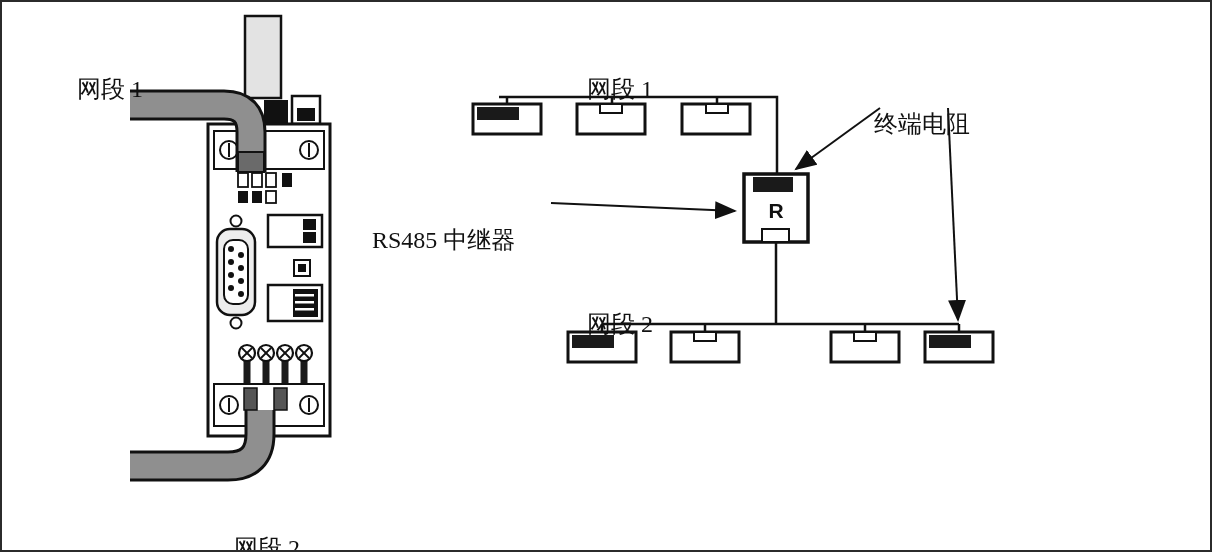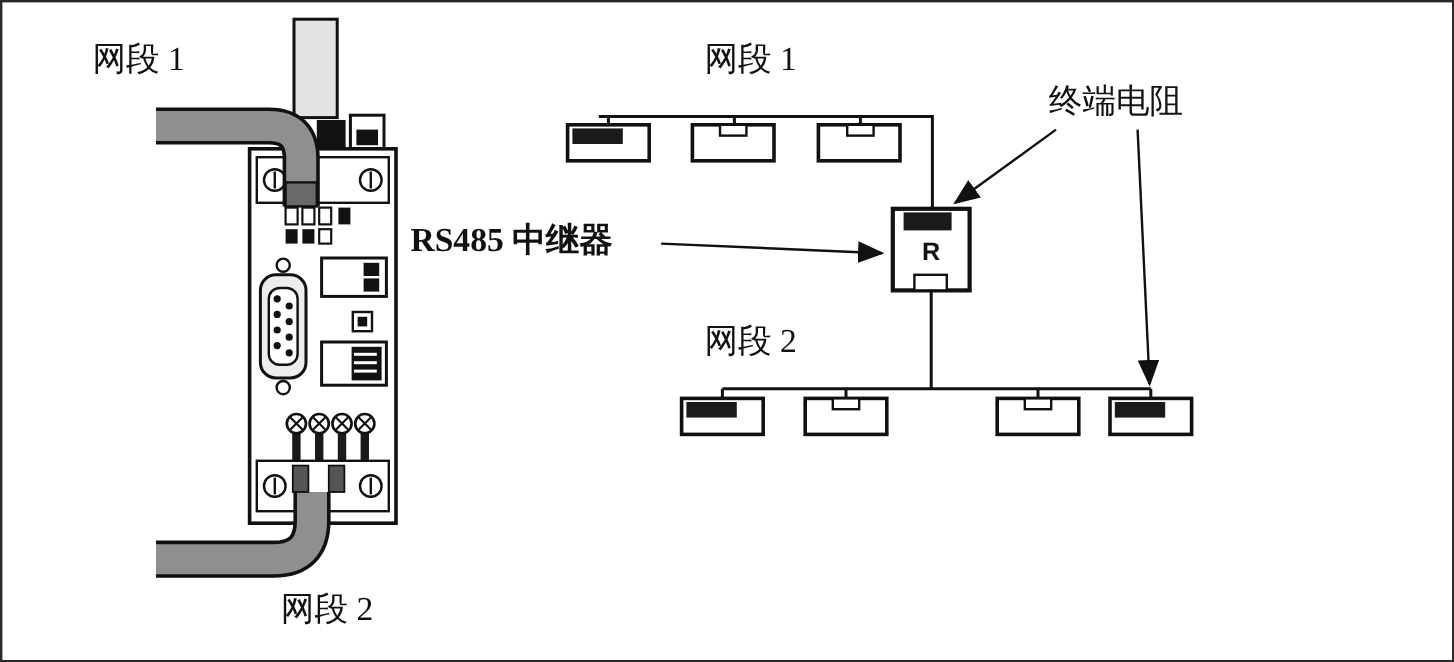--- a/index.html
+++ b/index.html
@@ -8,36 +8,37 @@
     width:1208px;height:548px;
     border:2px solid #2b2b2b;
     background:#ffffff;
     font-family:"Liberation Serif","DejaVu Serif",serif;
     overflow:hidden;
   }
   .diagram-svg{position:absolute;left:0;top:0;width:1208px;height:548px;}
   .lbl{
     position:absolute;
     color:#111;
-    font-size:28px;
+    font-size:24px;
     white-space:nowrap;
     line-height:1.1;
+    margin-top:41px;
   }
   .r-letter{
     position:absolute;
     left:742px;top:197px;width:64px;
     text-align:center;
     font-family:"Liberation Sans","DejaVu Sans",sans-serif;
     font-weight:700;font-size:21px;color:#111;
   }
   .lbl-left-seg1{left:75px;top:33px;}
   .lbl-left-seg2{left:232px;top:492px;}
   .lbl-right-seg1{left:585px;top:33px;}
   .lbl-right-seg2{left:585px;top:268px;}
-  .lbl-repeater{left:340px;top:184px;font-weight:bold;}
+  .lbl-repeater{left:370px;top:184px;}
   .lbl-terminator{left:872px;top:68px;}
 </style>
 </head>
 <body>
 
 <div class="canvas">
 
   <svg class="diagram-svg" viewBox="0 0 1208 548">
     <defs>
       <marker id="arrowhead" markerWidth="12" markerHeight="10" refX="10" refY="4.5" orient="auto">

